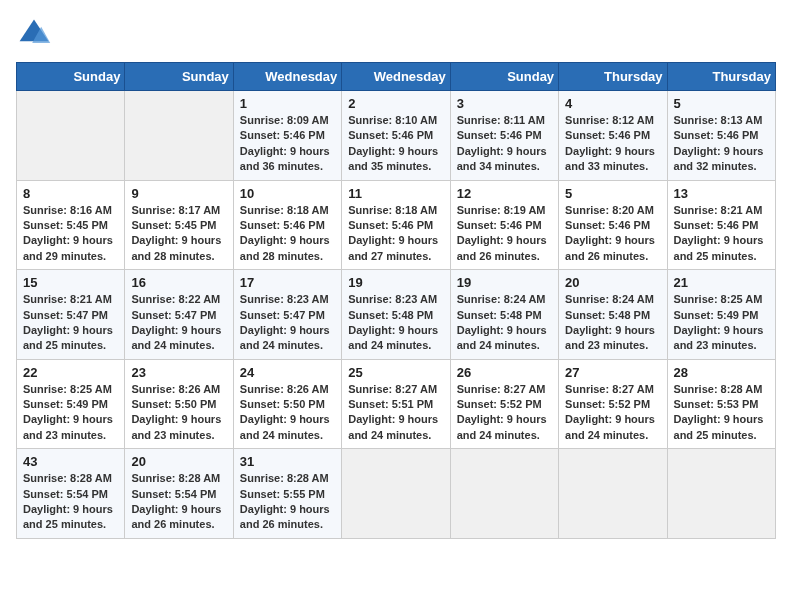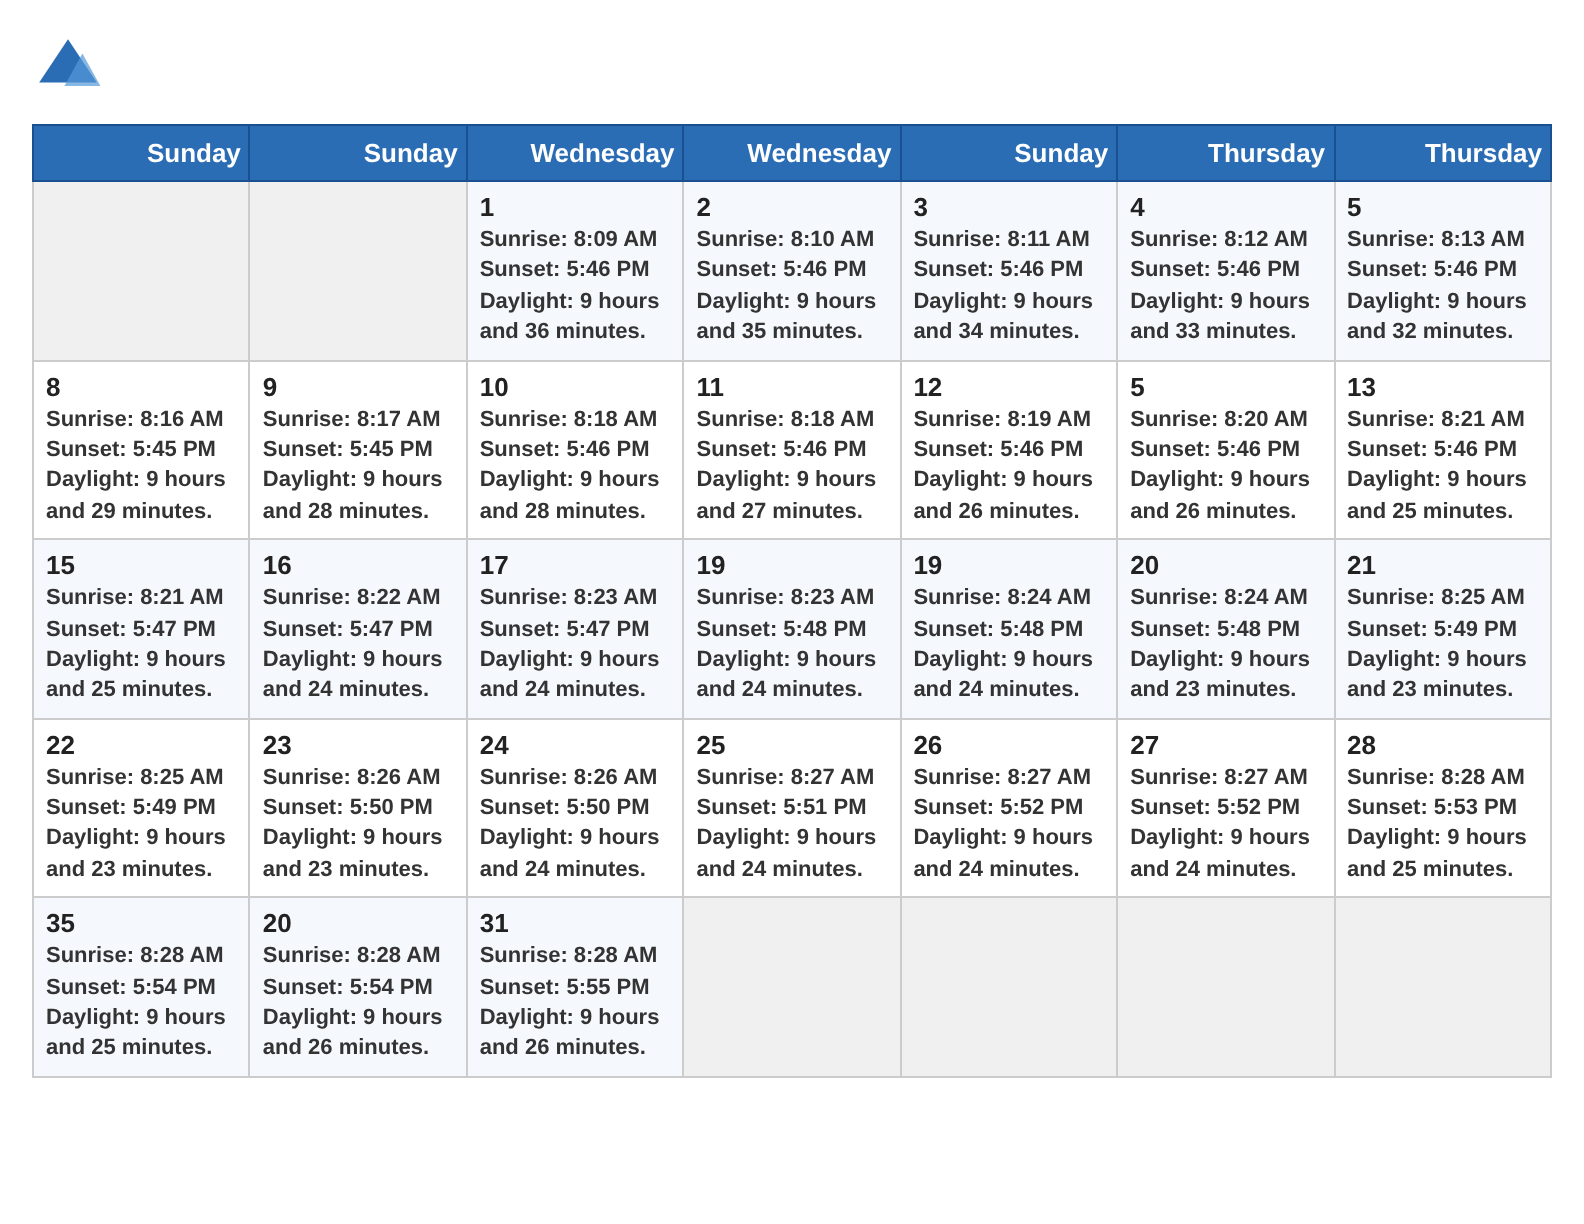--- a/index.html
+++ b/index.html
@@ -148,21 +148,21 @@
       <tr>
         <td><span class="day-number">22</span><span class="day-info">Sunrise: 8:25 AM<br>Sunset: 5:49 PM<br>Daylight: 9 hours and 23 minutes.</span></td>
         <td><span class="day-number">23</span><span class="day-info">Sunrise: 8:26 AM<br>Sunset: 5:50 PM<br>Daylight: 9 hours and 23 minutes.</span></td>
         <td><span class="day-number">24</span><span class="day-info">Sunrise: 8:26 AM<br>Sunset: 5:50 PM<br>Daylight: 9 hours and 24 minutes.</span></td>
         <td><span class="day-number">25</span><span class="day-info">Sunrise: 8:27 AM<br>Sunset: 5:51 PM<br>Daylight: 9 hours and 24 minutes.</span></td>
         <td><span class="day-number">26</span><span class="day-info">Sunrise: 8:27 AM<br>Sunset: 5:52 PM<br>Daylight: 9 hours and 24 minutes.</span></td>
         <td><span class="day-number">27</span><span class="day-info">Sunrise: 8:27 AM<br>Sunset: 5:52 PM<br>Daylight: 9 hours and 24 minutes.</span></td>
         <td><span class="day-number">28</span><span class="day-info">Sunrise: 8:28 AM<br>Sunset: 5:53 PM<br>Daylight: 9 hours and 25 minutes.</span></td>
       </tr>
       <tr>
-        <td><span class="day-number">35</span><span class="day-info">Sunrise: 8:28 AM<br>Sunset: 5:54 PM<br>Daylight: 9 hours and 25 minutes.</span></td>
+        <td><span class="day-number">43</span><span class="day-info">Sunrise: 8:28 AM<br>Sunset: 5:54 PM<br>Daylight: 9 hours and 25 minutes.</span></td>
         <td><span class="day-number">20</span><span class="day-info">Sunrise: 8:28 AM<br>Sunset: 5:54 PM<br>Daylight: 9 hours and 26 minutes.</span></td>
         <td><span class="day-number">31</span><span class="day-info">Sunrise: 8:28 AM<br>Sunset: 5:55 PM<br>Daylight: 9 hours and 26 minutes.</span></td>
         <td class="empty-cell"></td>
         <td class="empty-cell"></td>
         <td class="empty-cell"></td>
         <td class="empty-cell"></td>
       </tr>
     </tbody>
 </table>
 

